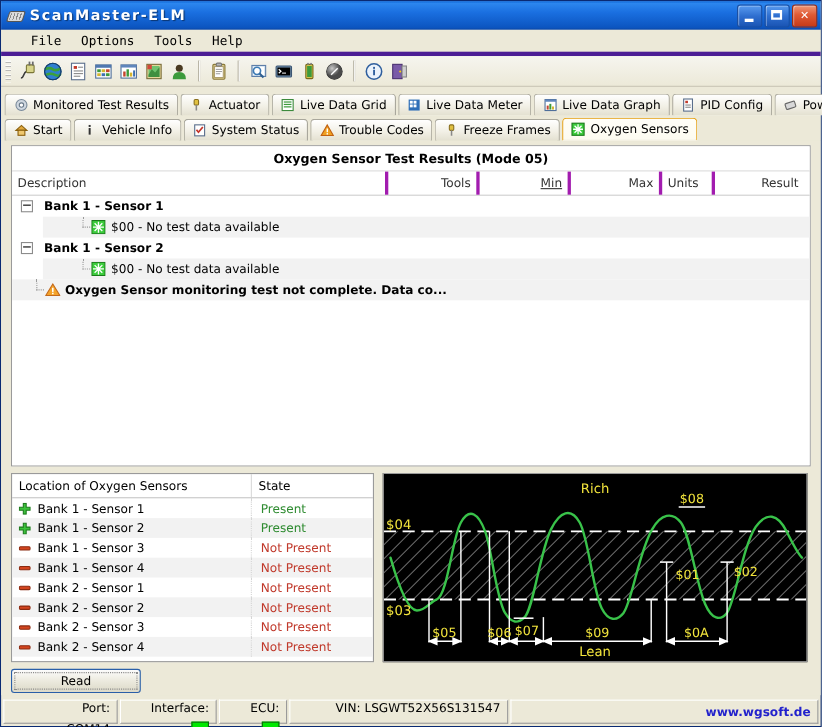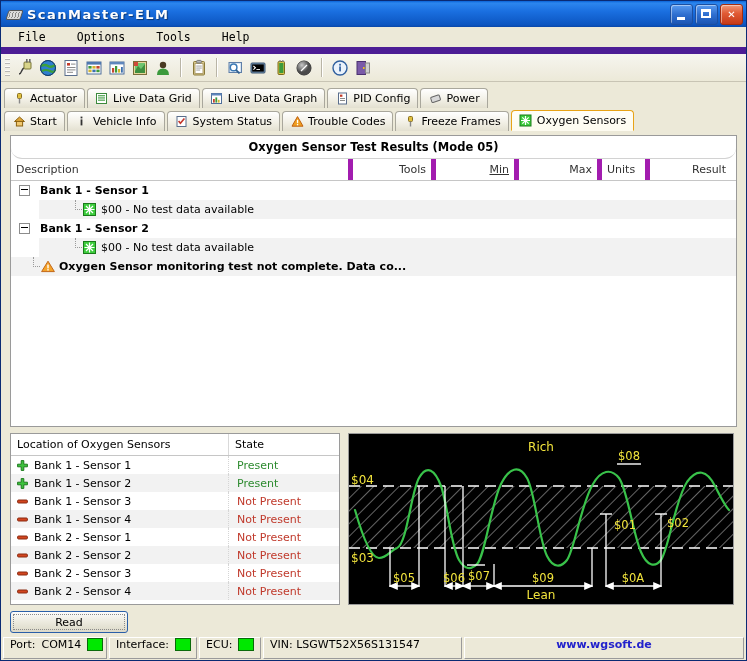--- a/index.html
+++ b/index.html
@@ -54,22 +54,22 @@
     border-color:#a32d10;
   }
   .wb .g{position:absolute;left:0;right:0;top:0;bottom:0;
     color:#fff;font-size:10px;font-weight:bold;line-height:19px;text-align:center;}
   .wb-min .g:after{content:"";position:absolute;left:6px;bottom:4px;width:8px;height:3px;background:#fff;}
   .wb-max .g:after{content:"";position:absolute;left:5px;top:4px;width:10px;height:9px;border:2px solid #fff;border-top-width:3px;box-sizing:border-box;}
 
   
   .menubar{
     height:20px;flex:none;background:#ece9d8;
-    border-bottom:7px solid #4c1d95;
-    display:flex;align-items:center;padding-left:8px;gap:13px;
+    border-bottom:4px solid #4c1d95;
+    display:flex;align-items:center;padding-left:18px;gap:0px;
     font-family:"DejaVu Sans Mono","Liberation Mono",monospace;
     font-size:11.5px;color:#000;
   }
   .menubar span{padding:2px 9px;cursor:default;}
 
   
   .toolbar{
     height:27px;flex:none;
     background:linear-gradient(180deg,#f6f5ef,#ece9d8);
     border-bottom:1px solid #c8c4b4;
@@ -104,27 +104,27 @@
 
   
   .client{flex:1;background:#ece9d8;padding:4px 9px 0 9px;box-sizing:border-box;display:flex;flex-direction:column;}
 
   .panel{
     background:#fff;border:1px solid #9a9a9a;box-sizing:border-box;
   }
   .results{height:292px;flex:none;display:flex;flex-direction:column;}
   .res-title{
     height:22px;flex:none;display:flex;align-items:center;justify-content:center;
-    font-weight:bold;font-size:11.5px;border-bottom:1px solid #d2d2d2;background:#fff;border-radius:11px;
+    font-weight:bold;font-size:11.5px;border-bottom:1px solid #d2d2d2;background:#fff;
   }
   .res-head{
     height:21px;flex:none;display:flex;align-items:stretch;
     border-bottom:1px solid #c6c6c6;background:#fff;font-size:11px;color:#333;
   }
-  .res-head .c{display:flex;align-items:center;padding:0 5px;border-right:5px solid #a21caf;box-sizing:border-box;}
+  .res-head .c{display:flex;align-items:center;padding:0 5px;border-right:3px solid #a21caf;box-sizing:border-box;}
   .res-head .c:last-child{border-right:none;}
   .c-desc{flex:1;justify-content:flex-start;}
   .c-value{width:83px;justify-content:flex-end;}
   .c-min{width:83px;justify-content:flex-end;text-decoration:underline;}
   .c-max{width:83px;justify-content:flex-end;}
   .c-units{width:48px;justify-content:flex-start;}
   .c-result{width:49px;justify-content:flex-start;margin-left:37px;}
 
   .tree{flex:1;overflow:hidden;background:#fff;position:relative;}
   .trow{height:19px;display:flex;align-items:center;font-size:11px;position:relative;}
@@ -179,21 +179,21 @@
   }
   .readbtn span{position:relative;z-index:2;}
 
   
   .statusbar{
     height:22px;flex:none;margin:4px 2px 2px 2px;
     display:flex;align-items:stretch;font-size:11px;gap:2px;
   }
   .sb{
     background:#ece9d8;border:1px solid #fff;border-right-color:#9a9a9a;border-bottom-color:#9a9a9a;
-    display:flex;align-items:flex-start;padding:0 6px;gap:6px;box-sizing:border-box;
+    display:flex;align-items:flex-end;padding:0 6px;gap:6px;box-sizing:border-box;flex-direction:column;
   }
   .led{width:14px;height:11px;background:#00e800;border:1px solid #0a6a0a;flex:none;}
   .sb-port{width:104px;}
   .sb-iface{width:88px;}
   .sb-ecu{width:62px;}
   .sb-vin{flex:1;}
   .sb-web{width:280px;justify-content:center;color:#2222cc;font-weight:bold;}
 </style>
 </head>
 <body>
@@ -371,36 +371,57 @@
       </svg>
     </div>
   </div>
 
   <div class="tabarea">
 
     <div class="tabrow">
       <div class="tab">
         <span class="ticon">
           <svg width="13" height="13" viewBox="0 0 13 13">
+              <circle cx="6.5" cy="6.5" r="5" fill="#cfd7e0" stroke="#7a8a9a"></circle>
+              <circle cx="6.5" cy="6.5" r="2" fill="#fff" stroke="#6a7a8a"></circle>
+            </svg>
+        </span>
+        <span class="lbl">Monitored Test Results</span>
+      </div>
+      <div class="tab">
+        <span class="ticon">
+          <svg width="13" height="13" viewBox="0 0 13 13">
               <rect x="4.5" y="1.5" width="4" height="5" rx="1" fill="#e0c040" stroke="#8a7020"></rect>
               <path d="M6.5 6.5 L6.5 11.5" stroke="#888" stroke-width="1.4"></path>
             </svg>
         </span>
         <span class="lbl">Actuator</span>
       </div>
       <div class="tab">
         <span class="ticon">
           <svg width="13" height="13" viewBox="0 0 13 13">
               <rect x="1.5" y="1.5" width="10" height="10" fill="#fff" stroke="#3c8a3c"></rect>
               <rect x="3" y="3.2" width="7" height="1.1" fill="#3c9a3c"></rect>
               <rect x="3" y="5.4" width="7" height="1.1" fill="#3c9a3c"></rect>
               <rect x="3" y="7.6" width="7" height="1.1" fill="#3c9a3c"></rect>
             </svg>
         </span>
         <span class="lbl">Live Data Grid</span>
+      </div>
+      <div class="tab">
+        <span class="ticon">
+          <svg width="13" height="13" viewBox="0 0 13 13">
+              <rect x="1.5" y="1.5" width="10" height="10" fill="#2f6fb8"></rect>
+              <rect x="2.6" y="2.6" width="2.6" height="2.6" fill="#fff"></rect>
+              <rect x="6" y="2.6" width="2.6" height="2.6" fill="#fff"></rect>
+              <rect x="2.6" y="6" width="2.6" height="2.6" fill="#fff"></rect>
+              <rect x="6" y="6" width="2.6" height="2.6" fill="#fff"></rect>
+            </svg>
+        </span>
+        <span class="lbl">Live Data Meter</span>
       </div>
       <div class="tab">
         <span class="ticon">
           <svg width="13" height="13" viewBox="0 0 13 13">
               <rect x="1.5" y="1.5" width="10" height="10" fill="#fff" stroke="#4f6f9a"></rect>
               <rect x="1.5" y="1.5" width="10" height="2" fill="#5f86bc"></rect>
               <rect x="3" y="7" width="1.8" height="3.6" fill="#c4452e"></rect>
               <rect x="5.4" y="5.4" width="1.8" height="5.2" fill="#3c9a3c"></rect>
               <rect x="7.8" y="7.8" width="1.8" height="2.8" fill="#d4b52e"></rect>
             </svg>

